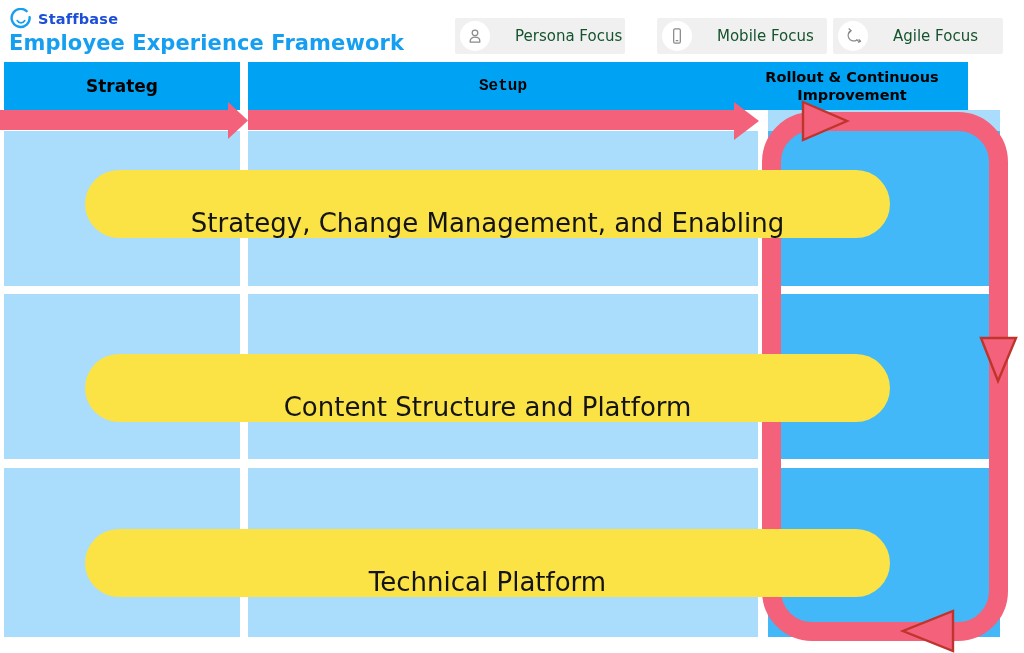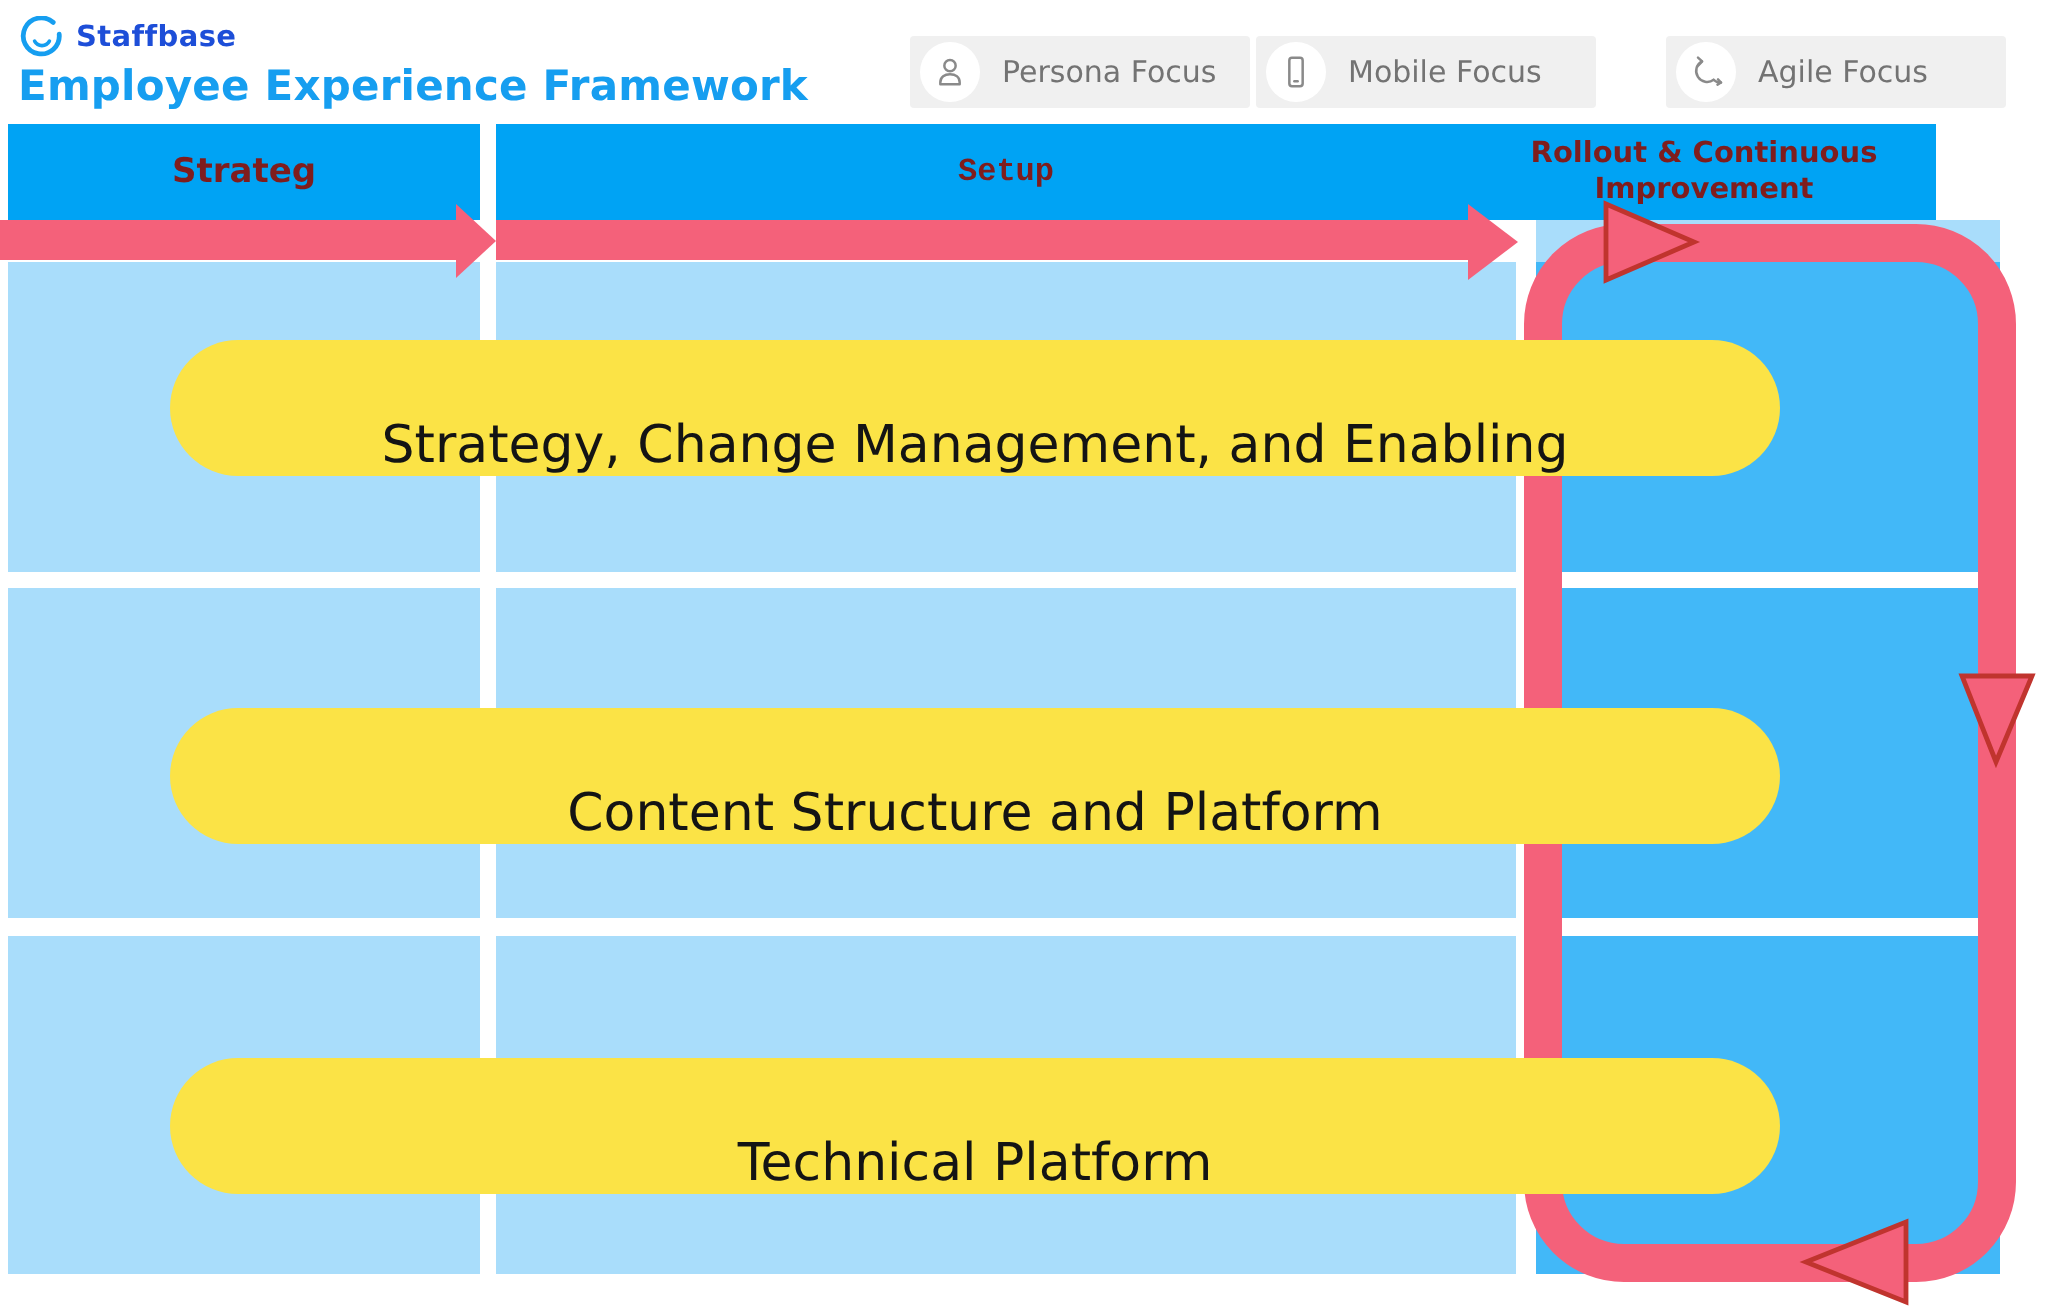--- a/index.html
+++ b/index.html
@@ -26,28 +26,28 @@
     position: absolute; top: 18px; height: 36px; width: 170px;
     background: #f0f0f0; border: none; border-radius: 2px;
     display: flex; align-items: center; cursor: pointer;
     font-family: inherit;
   }
   .focus-btn .icon-circle {
     width: 30px; height: 30px; border-radius: 50%;
     background: #ffffff; margin-left: 5px;
     display: flex; align-items: center; justify-content: center;
   }
-  .focus-btn .btn-label { margin-left: 11px; font-size: 15px; color: #737373; }
+  .focus-btn .btn-label { margin-left: 25px; font-size: 15px; color: #14532d; }
   #btn-persona { left: 455px; }
-  #btn-mobile  { left: 628px; }
+  #btn-mobile  { left: 657px; }
   #btn-agile   { left: 833px; }
   
   .col-header {
     position: absolute; top: 62px; height: 48px;
-    background: #00a3f4; color: #7f1d1d; font-weight: 700;
+    background: #00a3f4; color: #000000; font-weight: 700;
     display: flex; align-items: center; justify-content: center;
     text-align: center;
   }
   #col-header-1 { left: 4px;   width: 236px; font-size: 17px; }
   #col-header-2 { left: 248px; width: 510px; font-size: 16px; font-family: Liberation Mono, monospace; }
   #col-header-3 { left: 736px; width: 232px; font-size: 14.5px; line-height: 1.25; }
   #col-header-3 .hdr-inner { width: 180px; }
   
   .flow-band { position: absolute; top: 110px; height: 20px; background: #f4617a; }
   #band-seg-1 { left: 0;     width: 228px; }

